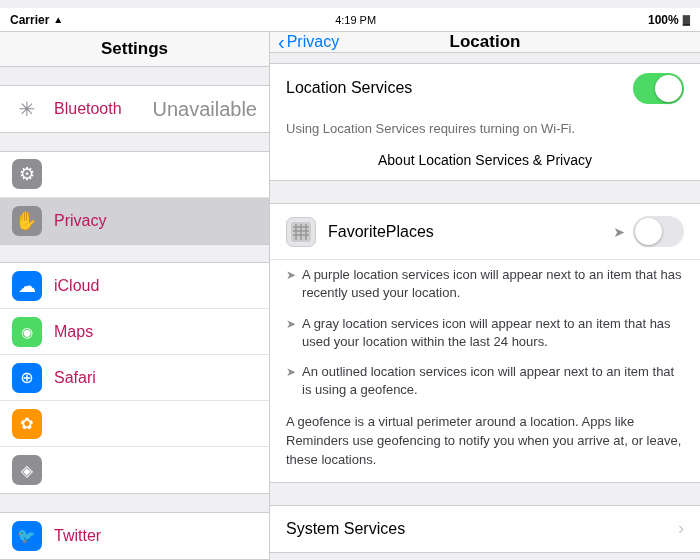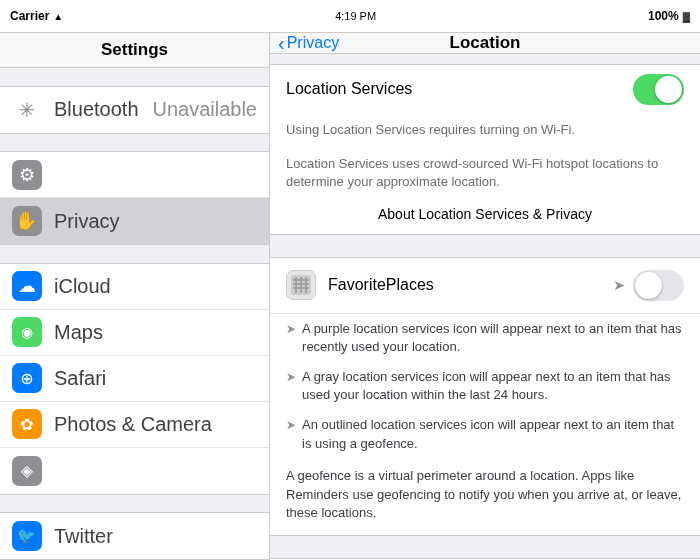--- a/index.html
+++ b/index.html
@@ -12,25 +12,26 @@
       display: flex;
       flex-direction: column;
     }
 
     
     .status-bar {
       background: #fff;
       display: flex;
       justify-content: space-between;
       align-items: center;
-      padding: 16px 10px;
+      padding: 8px 10px;
       height: 24px;
       font-size: 12px;
       font-weight: 600;
       border-bottom: 1px solid #ccc;
+      margin-top: 8px;
     }
     .status-left { display: flex; align-items: center; gap: 4px; }
     .status-center { font-size: 11px; font-weight: 400; }
     .status-right { display: flex; align-items: center; gap: 4px; font-size: 12px; }
 
     
     .main-layout {
       display: flex;
       flex: 1;
       overflow: hidden;
@@ -91,22 +92,22 @@
       flex-shrink: 0;
     }
 
     .icon-gray { background: #8e8e93; color: white; }
     .icon-blue { background: #007aff; color: white; }
     .icon-green { background: #4cd964; color: white; }
     .icon-orange { background: #ff9500; color: white; }
     .icon-none { background: transparent; color: #8e8e93; font-size: 22px; }
 
     .item-label {
-      font-size: 20px;
-      color: #404040;
+      font-size: 16px;
+      color: #be185d;
       flex: 1;
     }
 
     .item-value {
       font-size: 20px;
       color: #8e8e93;
     }
 
     .separator {
       height: 22px;
@@ -375,21 +376,20 @@
       <div class="settings-item">
         <div class="item-icon icon-green" style="font-size:14px;">◉</div>
         <span class="item-label">Maps</span>
       </div>
       <div class="settings-item">
         <div class="item-icon icon-blue" style="font-size:16px;">⊕</div>
         <span class="item-label">Safari</span>
       </div>
       <div class="settings-item">
         <div class="item-icon icon-orange" style="font-size:16px;">✿</div>
-        <span class="item-label">Photos &amp; Camera</span>
       </div>
       <div class="settings-item">
         <div class="item-icon icon-gray" style="font-size:16px;">◈</div>
       </div>
     </div>
 
     <div class="separator"></div>
     <div class="content-group">
       <div class="settings-item">
         <div class="item-icon icon-blue" style="font-size:15px;">🐦</div>
@@ -412,21 +412,20 @@
     <div class="right-content">
 
       <div class="content-group">
         <div class="toggle-row">
           <span class="toggle-label">Location Services</span>
           <div class="toggle-switch">
             <div class="toggle-knob"></div>
           </div>
         </div>
         <p class="description-text">Using Location Services requires turning on Wi-Fi.</p>
-        <p class="description-text">Location Services uses crowd-sourced Wi-Fi hotspot locations to determine your approximate location.</p>
         <p class="about-link">About Location Services &amp; Privacy</p>
       </div>
 
       <div class="divider"></div>
 
       <div class="content-group">
         <div class="app-row">
           <div class="app-icon">
             <svg width="20" height="20" viewBox="0 0 20 20">
               <rect width="20" height="20" rx="3" fill="#ccc"></rect>

